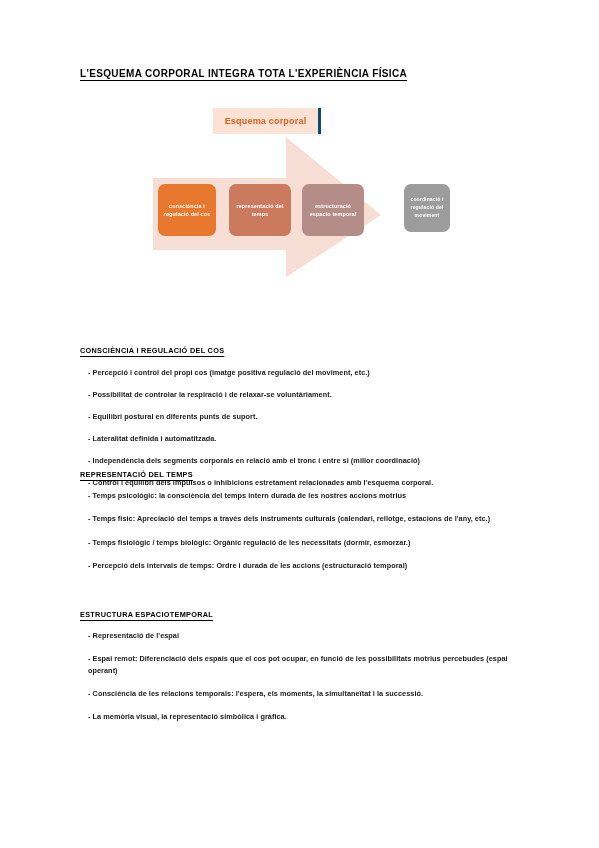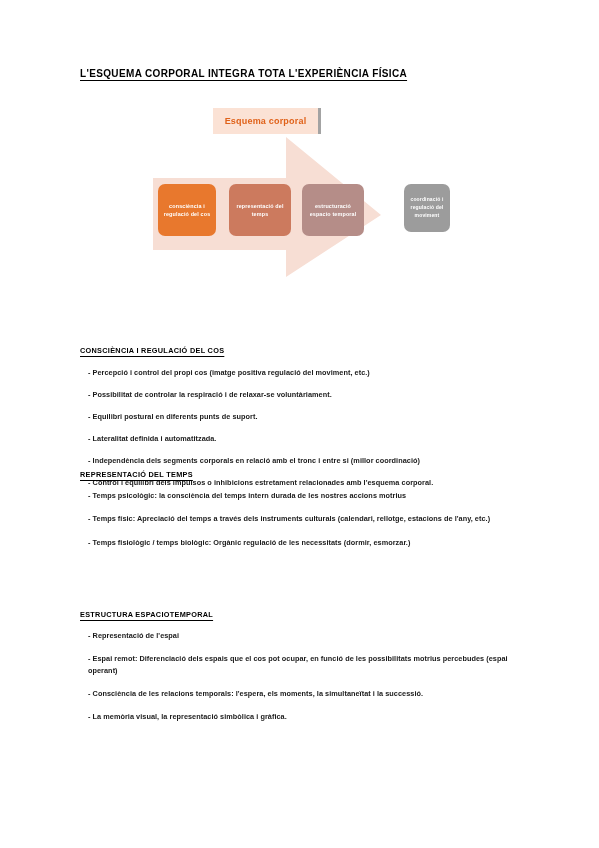--- a/index.html
+++ b/index.html
@@ -51,21 +51,21 @@
     top: 0;
   }
 
   .esquema-box {
     position: absolute;
     left: 213px;
     top: 108px;
     width: 108px;
     height: 26px;
     background: #FBE2D5;
-    border-right: 3px solid #a3a3a3;
+    border-right: 3px solid #0c4a6e;
     box-sizing: border-box;
     display: flex;
     align-items: center;
     justify-content: center;
   }
   .esquema-box .label {
     color: #E0621A;
     font-size: 9px;
     font-weight: bold;
     letter-spacing: 0.2px;
@@ -159,20 +159,21 @@
     <p class="line">- Lateralitat definida i automatitzada.</p>
     <p class="line">- Independència dels segments corporals en relació amb el tronc i entre si (millor coordinació)</p>
     <p class="line">- Control i equilibri dels impulsos o inhibicions estretament relacionades amb l'esquema corporal.</p>
   </div>
 
   <div class="section loose" id="sec-2">
     <div class="section-heading">REPRESENTACIÓ DEL TEMPS</div>
     <p class="line">- Temps psicològic: la consciència del temps intern durada de les nostres accions motrius</p>
     <p class="line">- Temps físic: Apreciació del temps a través dels instruments culturals (calendari, rellotge, estacions de l'any, etc.)</p>
     <p class="line">- Temps fisiològic / temps biològic: Orgànic regulació de les necessitats (dormir, esmorzar.)</p>
+    <p class="line">- Percepció dels intervals de temps: Ordre i durada de les accions (estructuració temporal)</p>
   </div>
 
   <div class="section loose" id="sec-3">
     <div class="section-heading">ESTRUCTURA ESPACIOTEMPORAL</div>
     <p class="line">- Representació de l'espai</p>
     <p class="line">- Espai remot: Diferenciació dels espais que el cos pot ocupar, en funció de les possibilitats motrius percebudes (espai operant)</p>
     <p class="line">- Consciència de les relacions temporals: l'espera, els moments, la simultaneïtat i la successió.</p>
     <p class="line">- La memòria visual, la representació simbòlica i gràfica.</p>
   </div>
 

